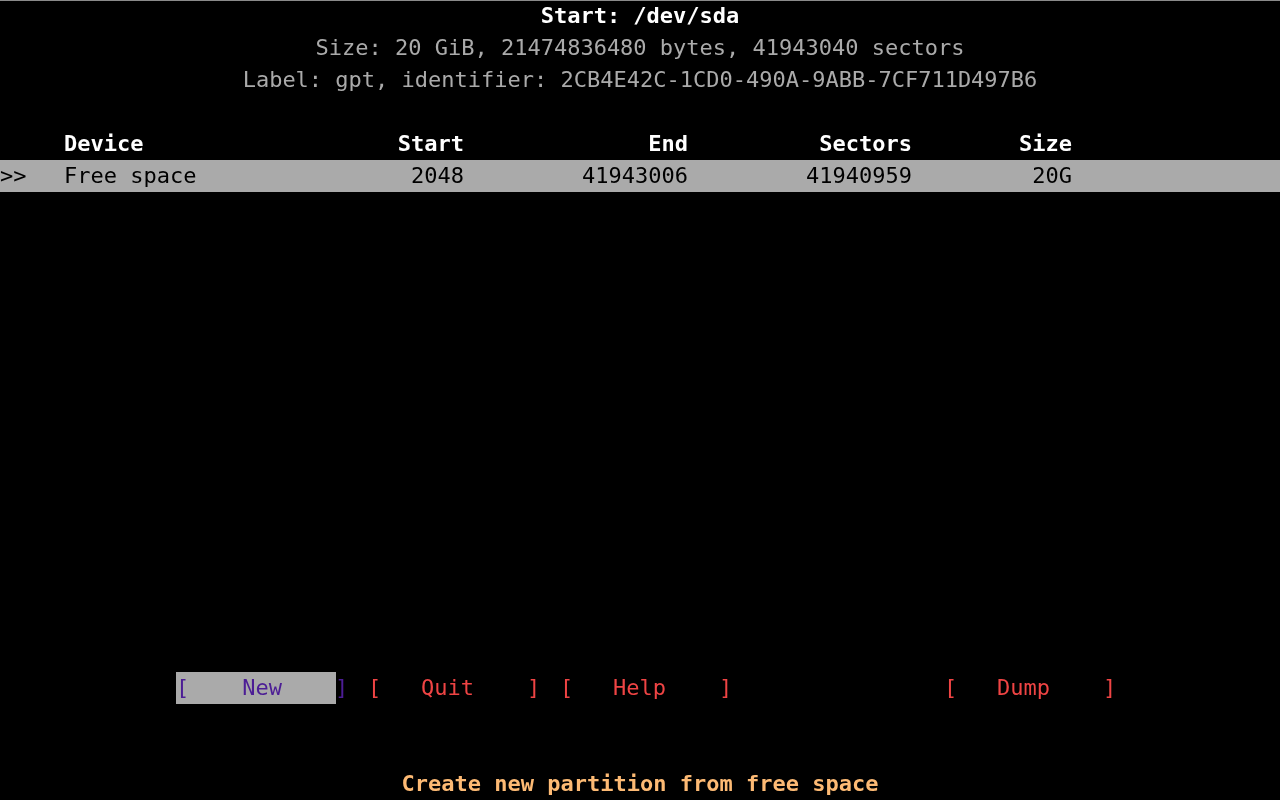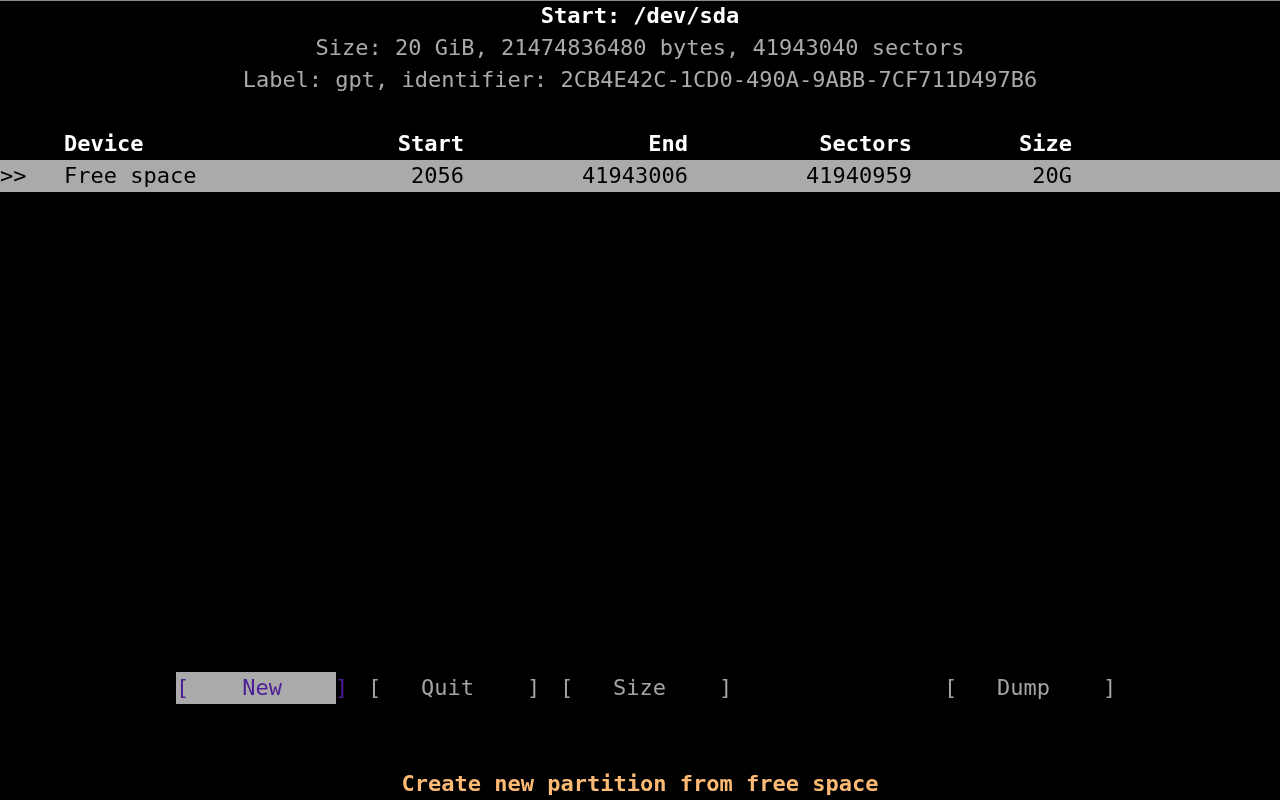--- a/index.html
+++ b/index.html
@@ -101,21 +101,21 @@
     width: 1280px;
     height: 32px;
   }
   .menu-button {
     position: absolute;
     top: 0;
     height: 32px;
     line-height: 32px;
     white-space: pre;
     text-align: center;
-    color: #a3a3a3;
+    color: #ef4444;
     background: transparent;
   }
   .menu-button.active {
     background: #aaaaaa;
     color: #4c1d95;
   }
 
   #menu-new   { left: 176px; width: 160px; }
   #menu-quit  { left: 368px; width: 160px; }
   #menu-help  { left: 560px; width: 160px; }
@@ -154,29 +154,29 @@
     <span class="cell l col-device bright">Device</span>
     <span class="cell r col-start bright">Start</span>
     <span class="cell r col-end bright">End</span>
     <span class="cell r col-sectors bright">Sectors</span>
     <span class="cell r col-size bright">Size</span>
   </div>
 
   <div class="row selected" id="table-row-0">
     <span class="cell l col-marker">&gt;&gt;</span>
     <span class="cell l col-device">Free space</span>
-    <span class="cell r col-start">2056</span>
+    <span class="cell r col-start">2048</span>
     <span class="cell r col-end">41943006</span>
     <span class="cell r col-sectors">41940959</span>
     <span class="cell r col-size">20G</span>
     <span class="cell l col-type"></span>
   </div>
 
   <div id="menu-bar">
     <div class="menu-button active" id="menu-new">[    New    ]</div>
     <div class="menu-button" id="menu-quit">[   Quit    ]</div>
-    <div class="menu-button" id="menu-help">[   Size    ]</div>
+    <div class="menu-button" id="menu-help">[   Help    ]</div>
     <div class="menu-button" id="menu-dump">[   Dump    ]</div>
   </div>
 
   <div id="status-hint">Create new partition from free space</div>
 
 </div>
 
 </body></html>

